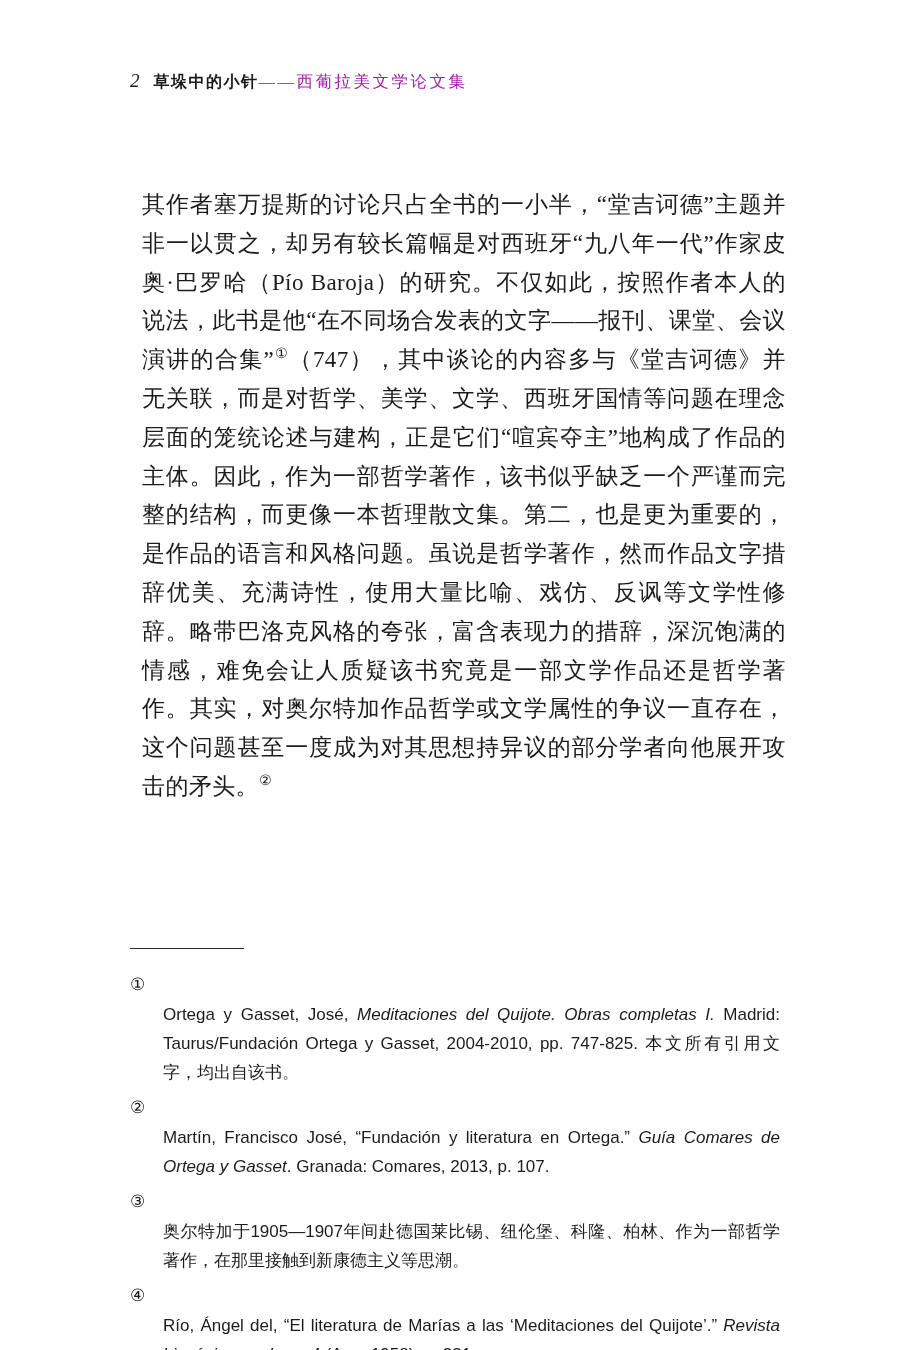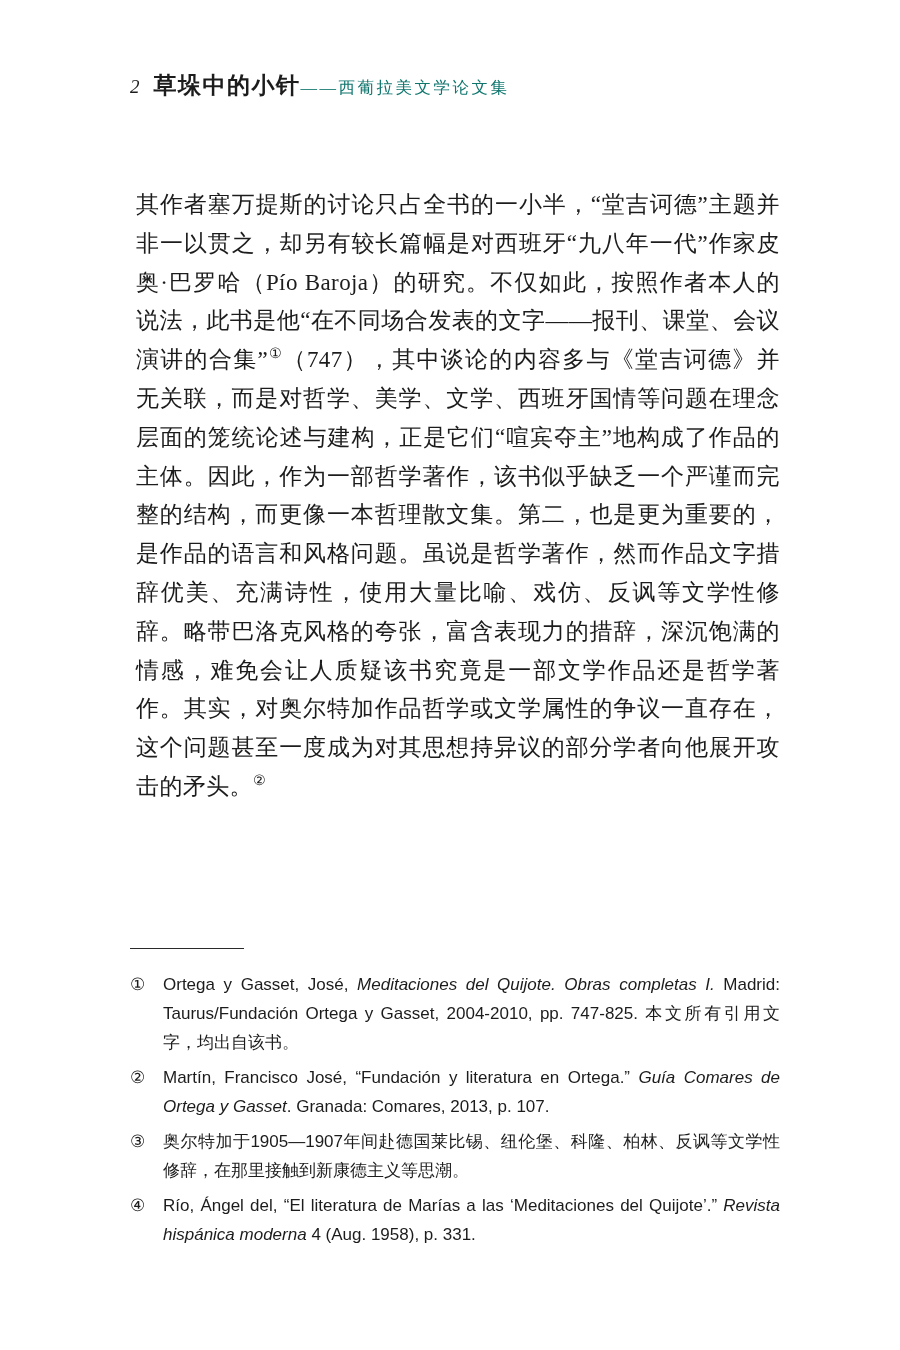--- a/index.html
+++ b/index.html
@@ -22,33 +22,33 @@
     display: flex;
     align-items: baseline;
     white-space: nowrap;
   }
   .page-num {
     font-style: italic;
     font-size: 19px;
     margin-right: 14px;
   }
   .book-title {
-    font-size: 23px;
+    font-size: 16px;
     font-weight: bold;
     letter-spacing: 1.5px;
   }
   .book-subtitle {
     font-size: 16.5px;
     letter-spacing: 2.5px;
-    color: #0f766e;
+    color: #a21caf;
   }
   
   .body-text {
     position: absolute;
-    left: 136px; top: 186px;
+    left: 142px; top: 186px;
     width: 644px;
   }
   .para {
     font-size: 23px;
     line-height: 38.8px;
     letter-spacing: 0.4px;
     text-align: justify;
   }
   .para.indent { text-indent: 2em; }
   sup.fn-ref {
@@ -76,20 +76,21 @@
     display: flex;
     margin-bottom: 6px;
   }
   .fn-marker {
     flex: 0 0 33px;
     font-family: "Liberation Serif", serif;
   }
   .fn-text {
     flex: 1;
     text-align: justify;
+    margin-top: 30px;
   }
   .italic { font-style: italic; }
 </style>
 </head>
 <body>
 
 <div class="page">
 
   <div class="running-header">
     <span class="page-num">2</span>
@@ -107,21 +108,21 @@
       <div class="fn-item">
         <span class="fn-marker">①</span>
         <span class="fn-text"><span>Ortega y Gasset, José, </span><span class="italic">Meditaciones del Quijote. Obras completas I.</span><span> Madrid: Taurus/Fundación Ortega y Gasset, 2004-2010, pp. 747-825. 本文所有引用文字，均出自该书。</span></span>
       </div>
       <div class="fn-item">
         <span class="fn-marker">②</span>
         <span class="fn-text"><span>Martín, Francisco José, “Fundación y literatura en Ortega.” </span><span class="italic">Guía Comares de Ortega y Gasset</span><span>. Granada: Comares, 2013, p. 107.</span></span>
       </div>
       <div class="fn-item">
         <span class="fn-marker">③</span>
-        <span class="fn-text"><span>奥尔特加于1905—1907年间赴德国莱比锡、纽伦堡、科隆、柏林、反讽等文学性修辞，在那里接触到新康德主义等思潮。</span></span>
+        <span class="fn-text"><span>奥尔特加于1905—1907年间赴德国莱比锡、纽伦堡、科隆、柏林、作为一部哲学著作，在那里接触到新康德主义等思潮。</span></span>
       </div>
       <div class="fn-item">
         <span class="fn-marker">④</span>
         <span class="fn-text"><span>Río, Ángel del, “El literatura de Marías a las ‘Meditaciones del Quijote’.” </span><span class="italic">Revista hispánica moderna</span><span> 4 (Aug. 1958), p. 331.</span></span>
       </div>
     </div>
 
 </div>
 
 </body></html>

